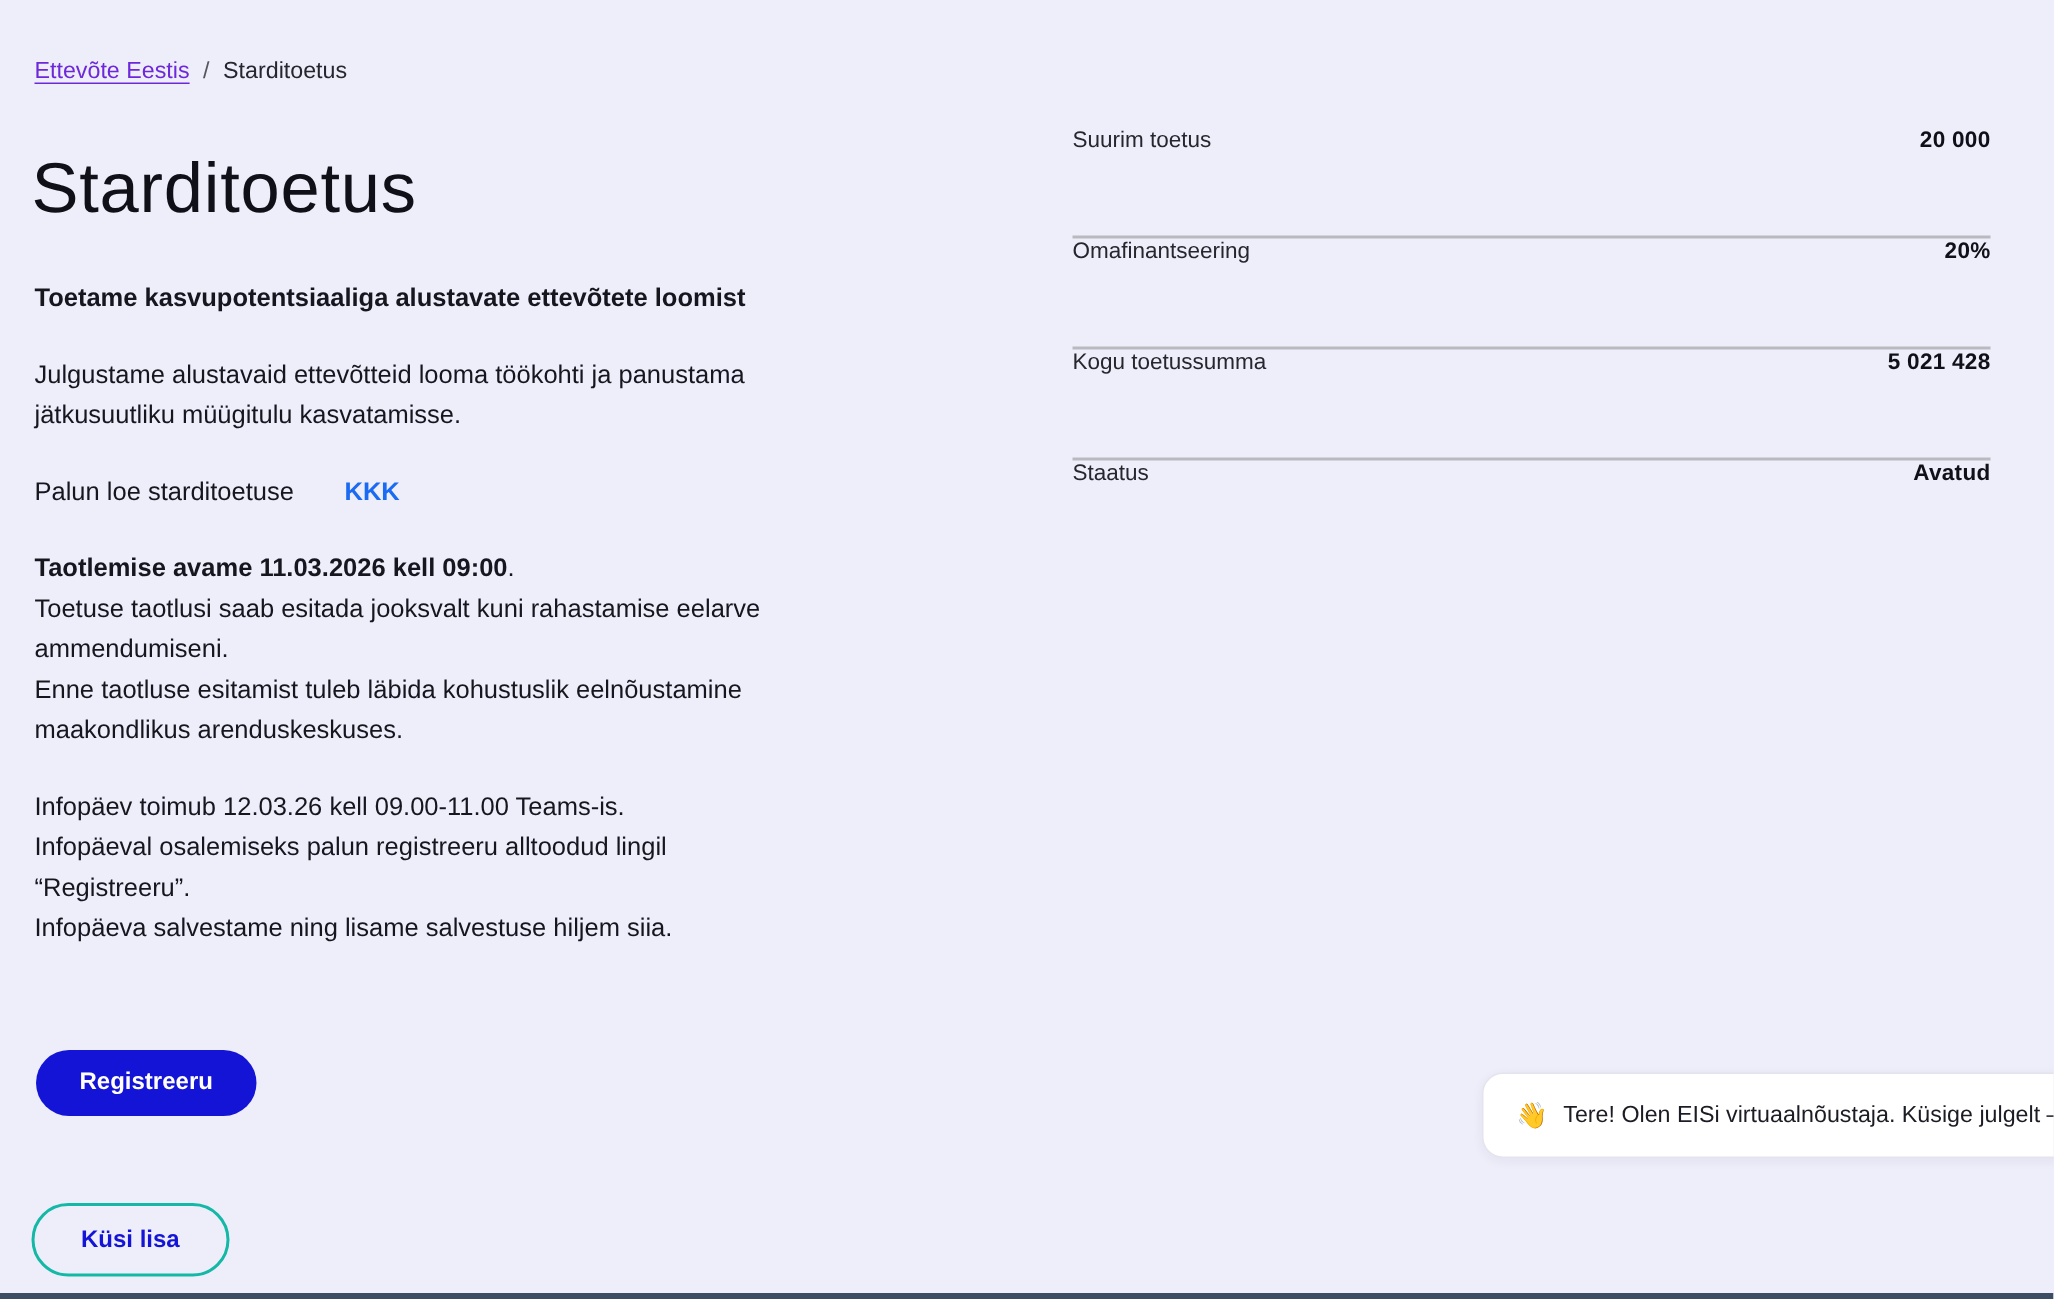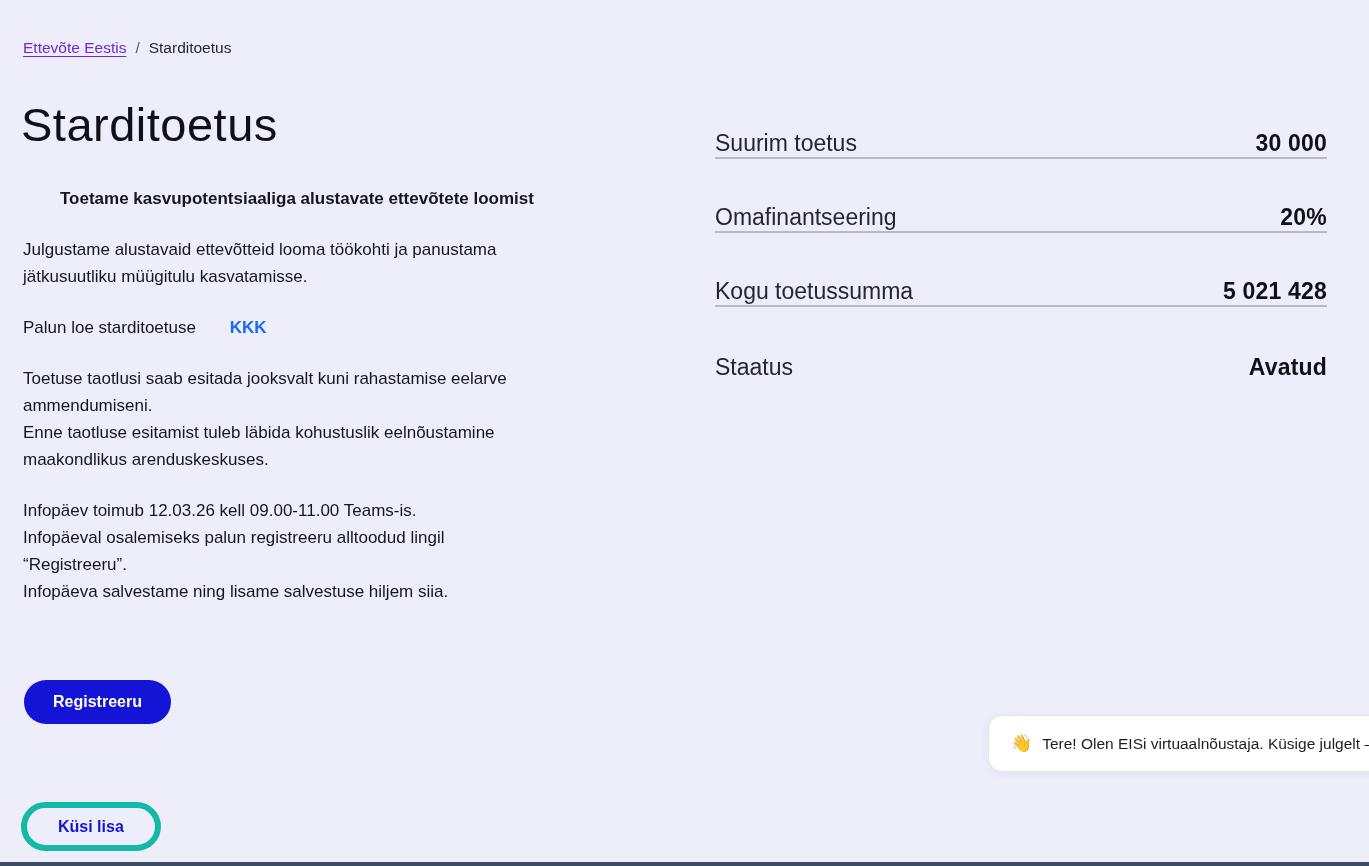--- a/index.html
+++ b/index.html
@@ -22,48 +22,48 @@
   .breadcrumb .sep { color:#55555e; }
   .page-title {
     position:absolute; left:21px; top:97px;
     font-size:47px; font-weight:300; letter-spacing:0.5px; color:#101018;
   }
   .content {
     position:absolute; left:23px; top:185px; width:552px;
     font-size:17px; line-height:27px; color:#16161f;
   }
   .content .blk { margin-bottom:24px; }
-  .content .bold { font-weight:700;margin-left:37px; }
+  .content .bold { font-weight:700; }
   .faq-link { color:#1b6bf2; font-weight:700; text-decoration:none; cursor:pointer;padding-left:29px; }
   .facts {
     position:absolute; left:715px; top:85px; width:612px;
   }
   .facts .row {
     height:74px;
-    display:flex; align-items:flex-end; justify-content:space-between;
+    display:flex; align-items:flex-start; justify-content:space-between;
     border-bottom:2px solid #b9b9bf;
-    font-size:23px;
+    font-size:15px;
   }
   .facts .row:last-child { border-bottom:none; }
   .facts .label { color:#26262e; }
   .facts .value { font-weight:700; color:#101018; letter-spacing:0.2px; }
   .btn-primary {
-    position:absolute; left:24px; top:680px;
+    position:absolute; left:24px; top:700px;
     height:44px; padding:0 29px;
     background:#1414d7; color:#ffffff;
     border:none; border-radius:24px;
     font-family:"Liberation Sans", sans-serif;
     font-size:16px; font-weight:700;
     cursor:pointer;
   }
   .btn-secondary {
     position:absolute; left:21px; top:802px;
     height:49px; padding:0 31px;
     background:transparent; color:#1414d7;
-    border:6px solid #14b8a6; border-radius:30px;
+    border:2px solid #14b8a6; border-radius:30px;
     font-family:"Liberation Sans", sans-serif;
     font-size:16px; font-weight:700;
     cursor:pointer;
   }
   .chat-bubble {
     position:absolute; left:988px; top:715px;
     width:470px; height:57px;
     background:#ffffff;
     border:1px solid #e4e4ee;
     border-radius:14px;
@@ -92,35 +92,38 @@
 
 <h1 class="page-title">Starditoetus</h1>
 
 <div class="content">
   <div class="blk bold">Toetame kasvupotentsiaaliga alustavate ettevõtete loomist</div>
   <div class="blk">Julgustame alustavaid ettevõtteid looma töökohti ja panustama jätkusuutliku müügitulu kasvatamisse.</div>
   <div class="blk">
     <span>Palun loe starditoetuse </span><a class="faq-link">KKK</a>
   </div>
   <div class="blk">
+    <div>
+      <span class="bold">Taotlemise avame 11.03.2026 kell 09:00</span><span>.</span>
+    </div>
     <div>Toetuse taotlusi saab esitada jooksvalt kuni rahastamise eelarve ammendumiseni.</div>
     <div>Enne taotluse esitamist tuleb läbida kohustuslik eelnõustamine maakondlikus arenduskeskuses.</div>
   </div>
   <div class="blk">
     <div>Infopäev toimub 12.03.26 kell 09.00-11.00 Teams-is.</div>
     <div>Infopäeval osalemiseks palun registreeru alltoodud lingil</div>
     <div>“Registreeru”.</div>
     <div>Infopäeva salvestame ning lisame salvestuse hiljem siia.</div>
   </div>
 </div>
 
 <aside class="facts">
   <div class="row">
     <span class="label">Suurim toetus</span>
-    <span class="value">30 000</span>
+    <span class="value">20 000</span>
   </div>
   <div class="row">
     <span class="label">Omafinantseering</span>
     <span class="value">20%</span>
   </div>
   <div class="row">
     <span class="label">Kogu toetussumma</span>
     <span class="value">5 021 428</span>
   </div>
   <div class="row">

